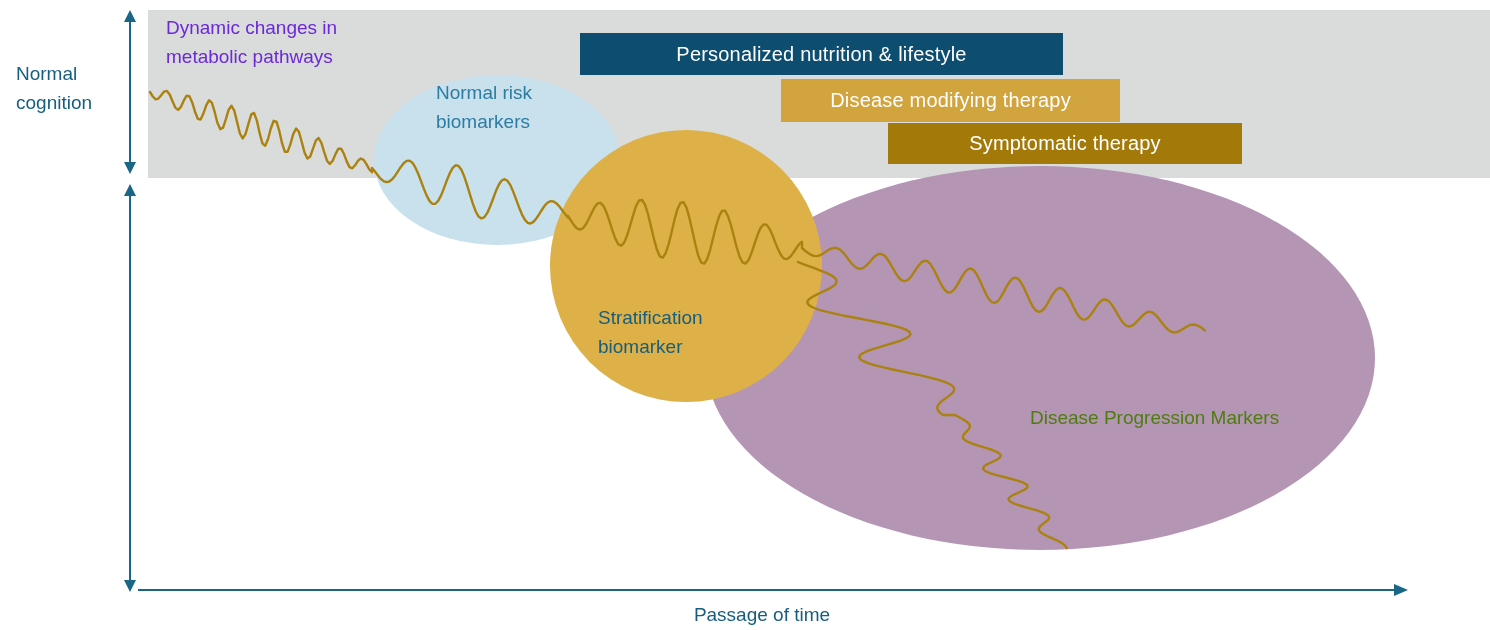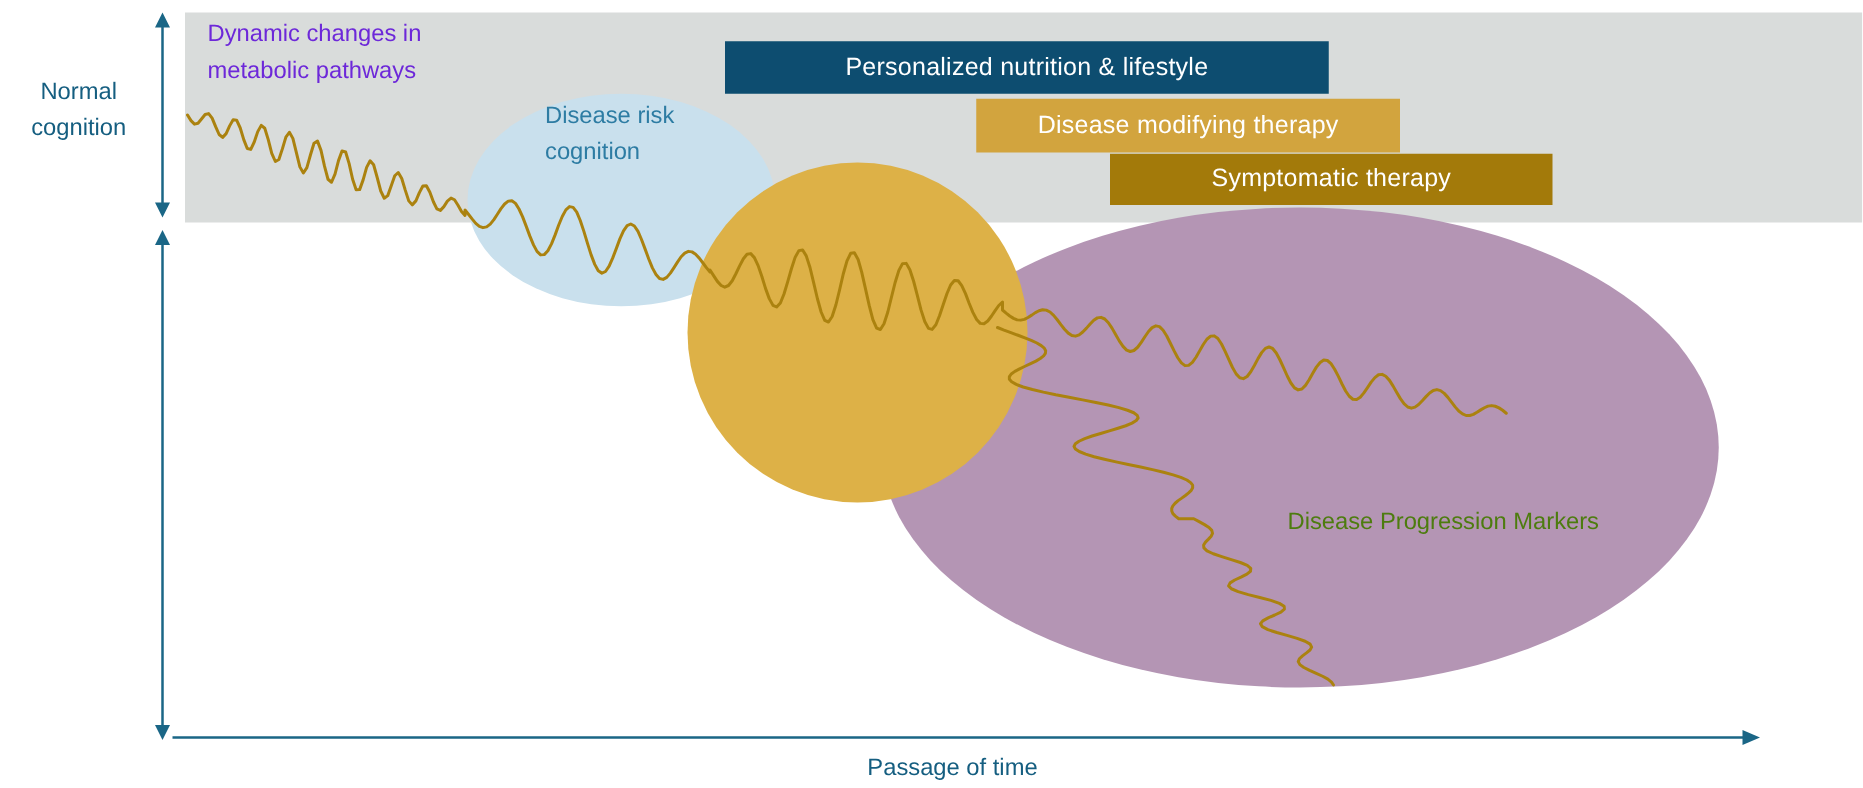--- a/index.html
+++ b/index.html
@@ -15,21 +15,21 @@
   .ellipse-gold{left:550px;top:130px;width:272px;height:272px;z-index:4;}
   .overlay{position:absolute;left:0;top:0;width:1490px;height:630px;z-index:5;pointer-events:none;}
   .bar{
     position:absolute;display:flex;align-items:center;justify-content:center;
     color:#ffffff;font-size:20px;z-index:6;letter-spacing:0.2px;
   }
   .bar-1{left:580px;top:33px;width:483px;height:42px;}
   .bar-2{left:781px;top:79px;width:339px;height:43px;}
   .bar-3{left:888px;top:123px;width:354px;height:41px;}
   .lbl{position:absolute;font-size:19px;line-height:1.5;z-index:7;}
-  .lbl-normal{left:0;top:60px;width:126px;text-align:center;}
+  .lbl-normal{left:16px;top:60px;width:126px;text-align:left;}
   .lbl-decline{left:0;top:328px;width:122px;text-align:center;}
   .lbl-passage{left:560px;top:601px;width:404px;text-align:center;}
   .lbl-dynamic{left:166px;top:14px;width:218px;}
   .lbl-risk{left:436px;top:79px;width:150px;}
   .lbl-strat{left:598px;top:304px;width:170px;}
   .lbl-prog{left:1030px;top:404px;width:330px;font-size:19px;}
 </style>
 </head>
 <body>
 
@@ -68,16 +68,17 @@
     <span>Disease modifying therapy</span>
   </div>
   <div class="bar bar-3" style="background: rgb(163, 122, 10);">
     <span>Symptomatic therapy</span>
   </div>
 
   <div class="lbl lbl-normal" style="color: rgb(21, 94, 128);">Normal cognition</div>
   <div class="lbl lbl-passage" style="color: rgb(21, 94, 128);">Passage of time</div>
 
   <div class="lbl lbl-dynamic" style="color: #6d28d9;">Dynamic changes in metabolic pathways</div>
-  <div class="lbl lbl-risk" style="color: rgb(45, 124, 163);">Disease risk cognition</div>
+  <div class="lbl lbl-risk" style="color: rgb(45, 124, 163);">Normal risk biomarkers</div>
+  <div class="lbl lbl-strat" style="color: rgb(23, 93, 125);">Stratification biomarker</div>
   <div class="lbl lbl-prog" style="color: #4d7c0f;">Disease Progression Markers</div>
 
 </div>
 
 </body></html>

